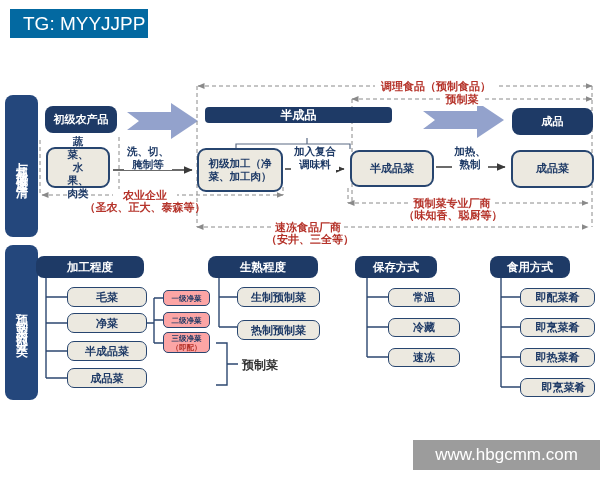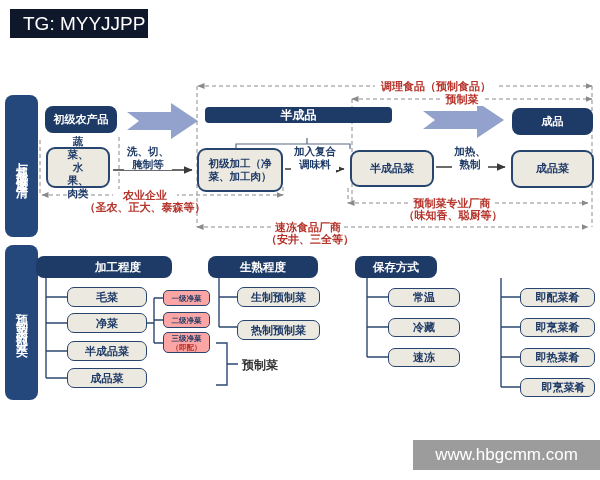--- a/index.html
+++ b/index.html
@@ -40,21 +40,21 @@
   }
   .redsub{
     position:absolute;color:#b5332a;font-weight:bold;font-size:11px;text-align:center;
     line-height:1.15;
   }
   .arrlbl{
     position:absolute;color:#1e3a66;font-weight:bold;font-size:10.5px;text-align:center;
     line-height:1.2;background:#fff;
   }
   .badge{
-    position:absolute;background:#0f172a;color:#fff;font-size:19px;
+    position:absolute;background:#0369a1;color:#fff;font-size:19px;
     display:flex;align-items:center;padding-left:13px;box-sizing:border-box;
   }
   .watermark{
     position:absolute;background:#9c9c9c;color:#fff;font-size:17px;
     display:flex;align-items:center;justify-content:center;
   }
   .bracelbl{position:absolute;color:#333;font-weight:bold;font-size:12px;}
   .note-red{color:#b5332a;display:block;}
 </style>
 </head>
@@ -126,23 +126,24 @@
 
   <div class="redlbl" style="left:375px;top:80px;width:122px;">调理食品（预制食品）</div>
   <div class="redlbl" style="left:440px;top:93px;width:44px;">预制菜</div>
   <div class="redlbl" style="left:113px;top:189px;width:64px;">农业企业</div>
   <div class="redsub" style="left:80px;top:201px;width:130px;">（圣农、正大、泰森等）</div>
   <div class="redlbl" style="left:272px;top:221px;width:72px;">速冻食品厂商</div>
   <div class="redsub" style="left:265px;top:233px;width:90px;">（安井、三全等）</div>
   <div class="redlbl" style="left:411px;top:197px;width:82px;">预制菜专业厂商</div>
   <div class="redsub" style="left:403px;top:209px;width:100px;">（味知香、聪厨等）</div>
 
-  <div class="navybox abs" style="left:36px;top:256px;width:108px;height:22px;font-size:11.5px;padding-left:28px;">加工程度</div>
+  <div class="navybox abs" style="left:36px;top:256px;width:108px;height:22px;font-size:11.5px;">加工程度</div>
   <div class="navybox abs" style="left:208px;top:256px;width:110px;height:22px;font-size:11.5px;">生熟程度</div>
   <div class="navybox abs" style="left:355px;top:256px;width:82px;height:22px;font-size:11.5px;">保存方式</div>
+  <div class="navybox abs" style="left:490px;top:256px;width:80px;height:22px;font-size:11.5px;">食用方式</div>
 
   <div class="itembox abs" style="left:67px;top:287px;width:80px;height:20px;">毛菜</div>
   <div class="itembox abs" style="left:67px;top:313px;width:80px;height:20px;">净菜</div>
   <div class="itembox abs" style="left:67px;top:341px;width:80px;height:20px;">半成品菜</div>
   <div class="itembox abs" style="left:67px;top:368px;width:80px;height:20px;">成品菜</div>
 
   <div class="smallbox abs" style="left:163px;top:290px;width:47px;height:16px;">一级净菜</div>
   <div class="smallbox abs" style="left:163px;top:312px;width:47px;height:16px;">二级净菜</div>
   <div class="smallbox abs" style="left:163px;top:332px;width:47px;height:21px;">
     <span>三级净菜</span>

